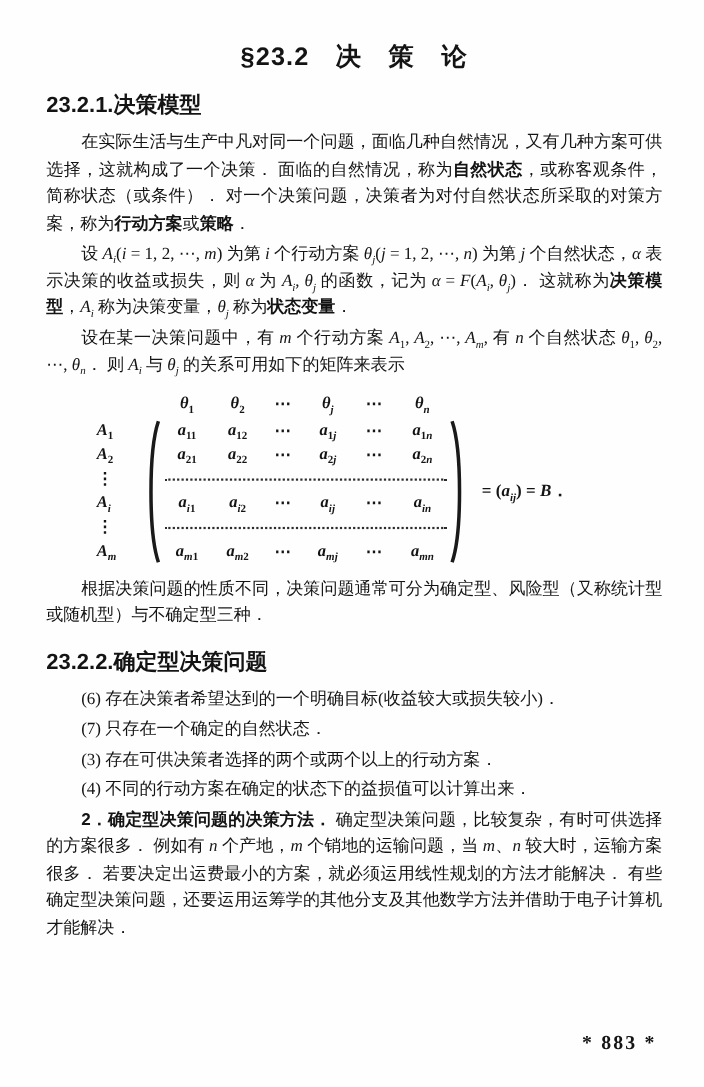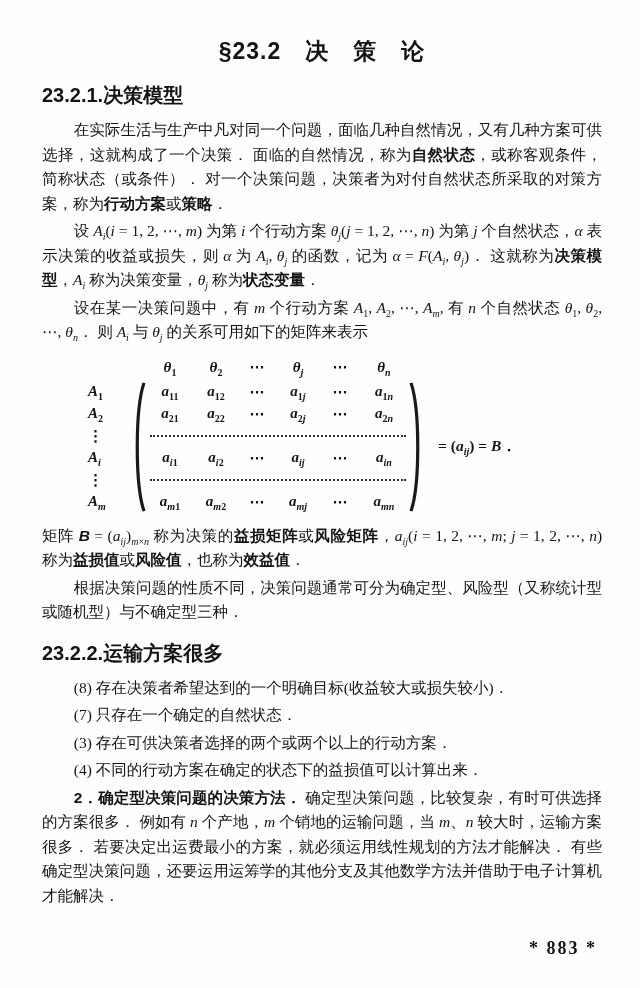--- a/index.html
+++ b/index.html
@@ -126,26 +126,25 @@
       <div class="m-cell" style="grid-area:7/7">⋯</div>
       <div class="m-cell" style="grid-area:7/8"><i>a</i><sub><i>mn</i></sub></div>
 
       <svg class="m-paren" style="grid-area:2/9/8/10" viewBox="0 0 14 140" preserveAspectRatio="none">
         <path d="M2 2 C11 30 11 110 2 138" stroke="#1a1a1a" stroke-width="3.2" fill="none"></path>
       </svg>
 
       <div class="m-eq" style="grid-area:2/10/8/11">= (<i>a<sub>ij</sub></i>) = <b><i>B</i></b>．</div>
     </div>
 
-    <p class="body">矩阵 <b><i>B</i></b> = (<i>a<sub>ij</sub></i>)<sub><i>m</i>×<i>n</i></sub> 称为决策的<b>益损矩阵</b>或<b>风险矩阵</b>，<i>a<sub>ij</sub></i>(<i>i</i> = 1, 2, ⋯, <i>m</i>; <i>j</i> = 1, 2, ⋯, <i>n</i>) 称为<b>益损值</b>或<b>风险值</b>，也称为<b>效益值</b>．</p>
     <p class="body ind">根据决策问题的性质不同，决策问题通常可分为确定型、风险型（又称统计型或随机型）与不确定型三种．</p>
 
-    <div class="sec-heading">23.2.2.运输方案很多</div>
+    <div class="sec-heading">23.2.2.确定型决策问题</div>
 
-    <p class="body ind">(8) 存在决策者希望达到的一个明确目标(收益较大或损失较小)．</p>
+    <p class="body ind">(6) 存在决策者希望达到的一个明确目标(收益较大或损失较小)．</p>
     <p class="body ind">(7) 只存在一个确定的自然状态．</p>
     <p class="body ind">(3) 存在可供决策者选择的两个或两个以上的行动方案．</p>
     <p class="body ind">(4) 不同的行动方案在确定的状态下的益损值可以计算出来．</p>
 
     <p class="body ind"><b>2．确定型决策问题的决策方法．</b> 确定型决策问题，比较复杂，有时可供选择的方案很多． 例如有 <i>n</i> 个产地，<i>m</i> 个销地的运输问题，当 <i>m</i>、<i>n</i> 较大时，运输方案很多． 若要决定出运费最小的方案，就必须运用线性规划的方法才能解决． 有些确定型决策问题，还要运用运筹学的其他分支及其他数学方法并借助于电子计算机才能解决．</p>
   </div>
 
   <div class="pageno">* 883 *</div>
 </div>
 

